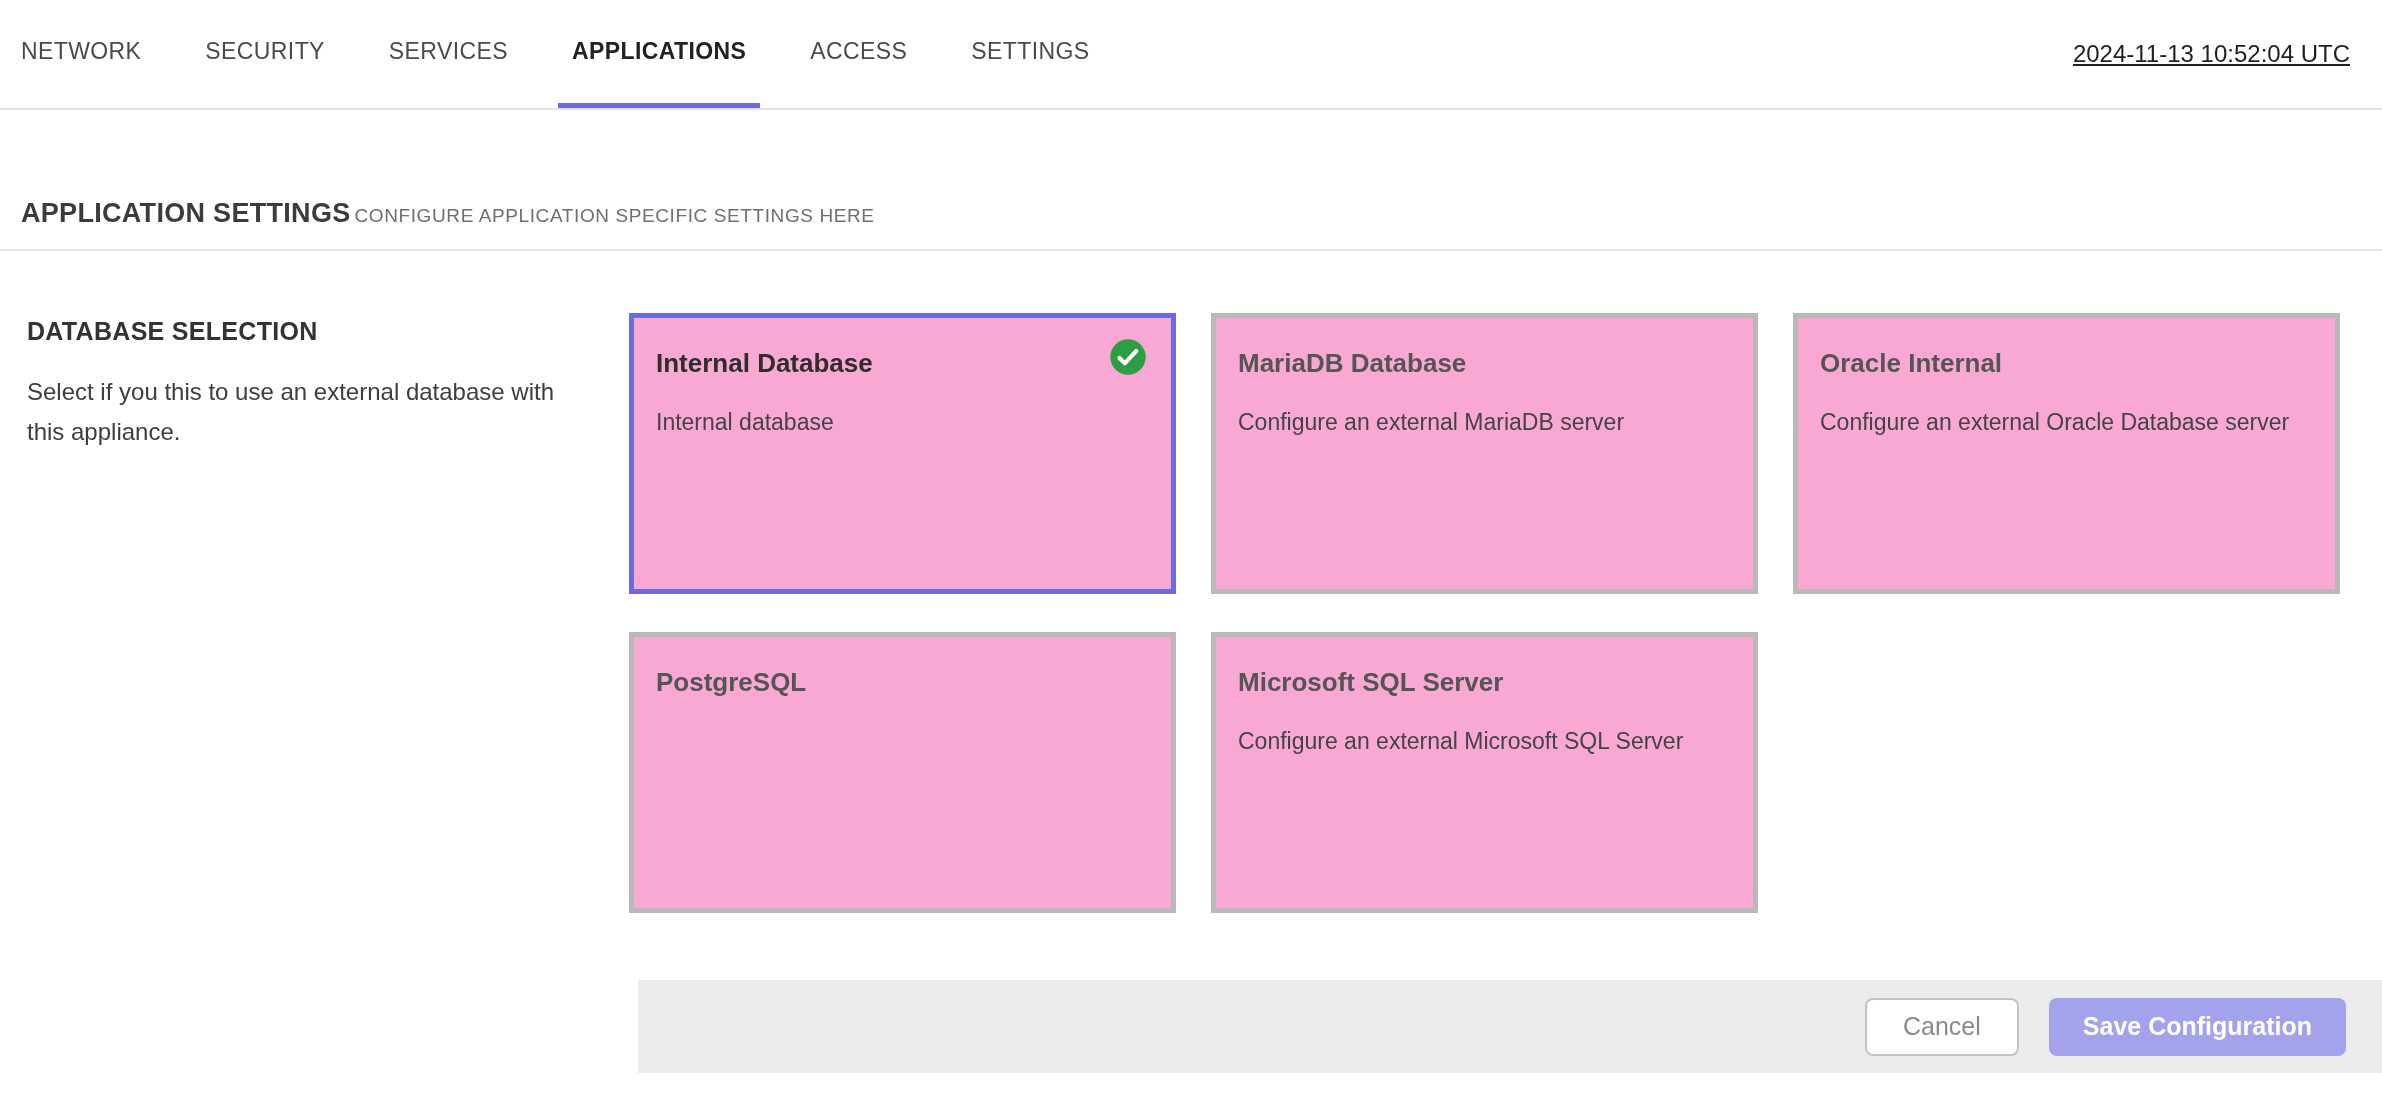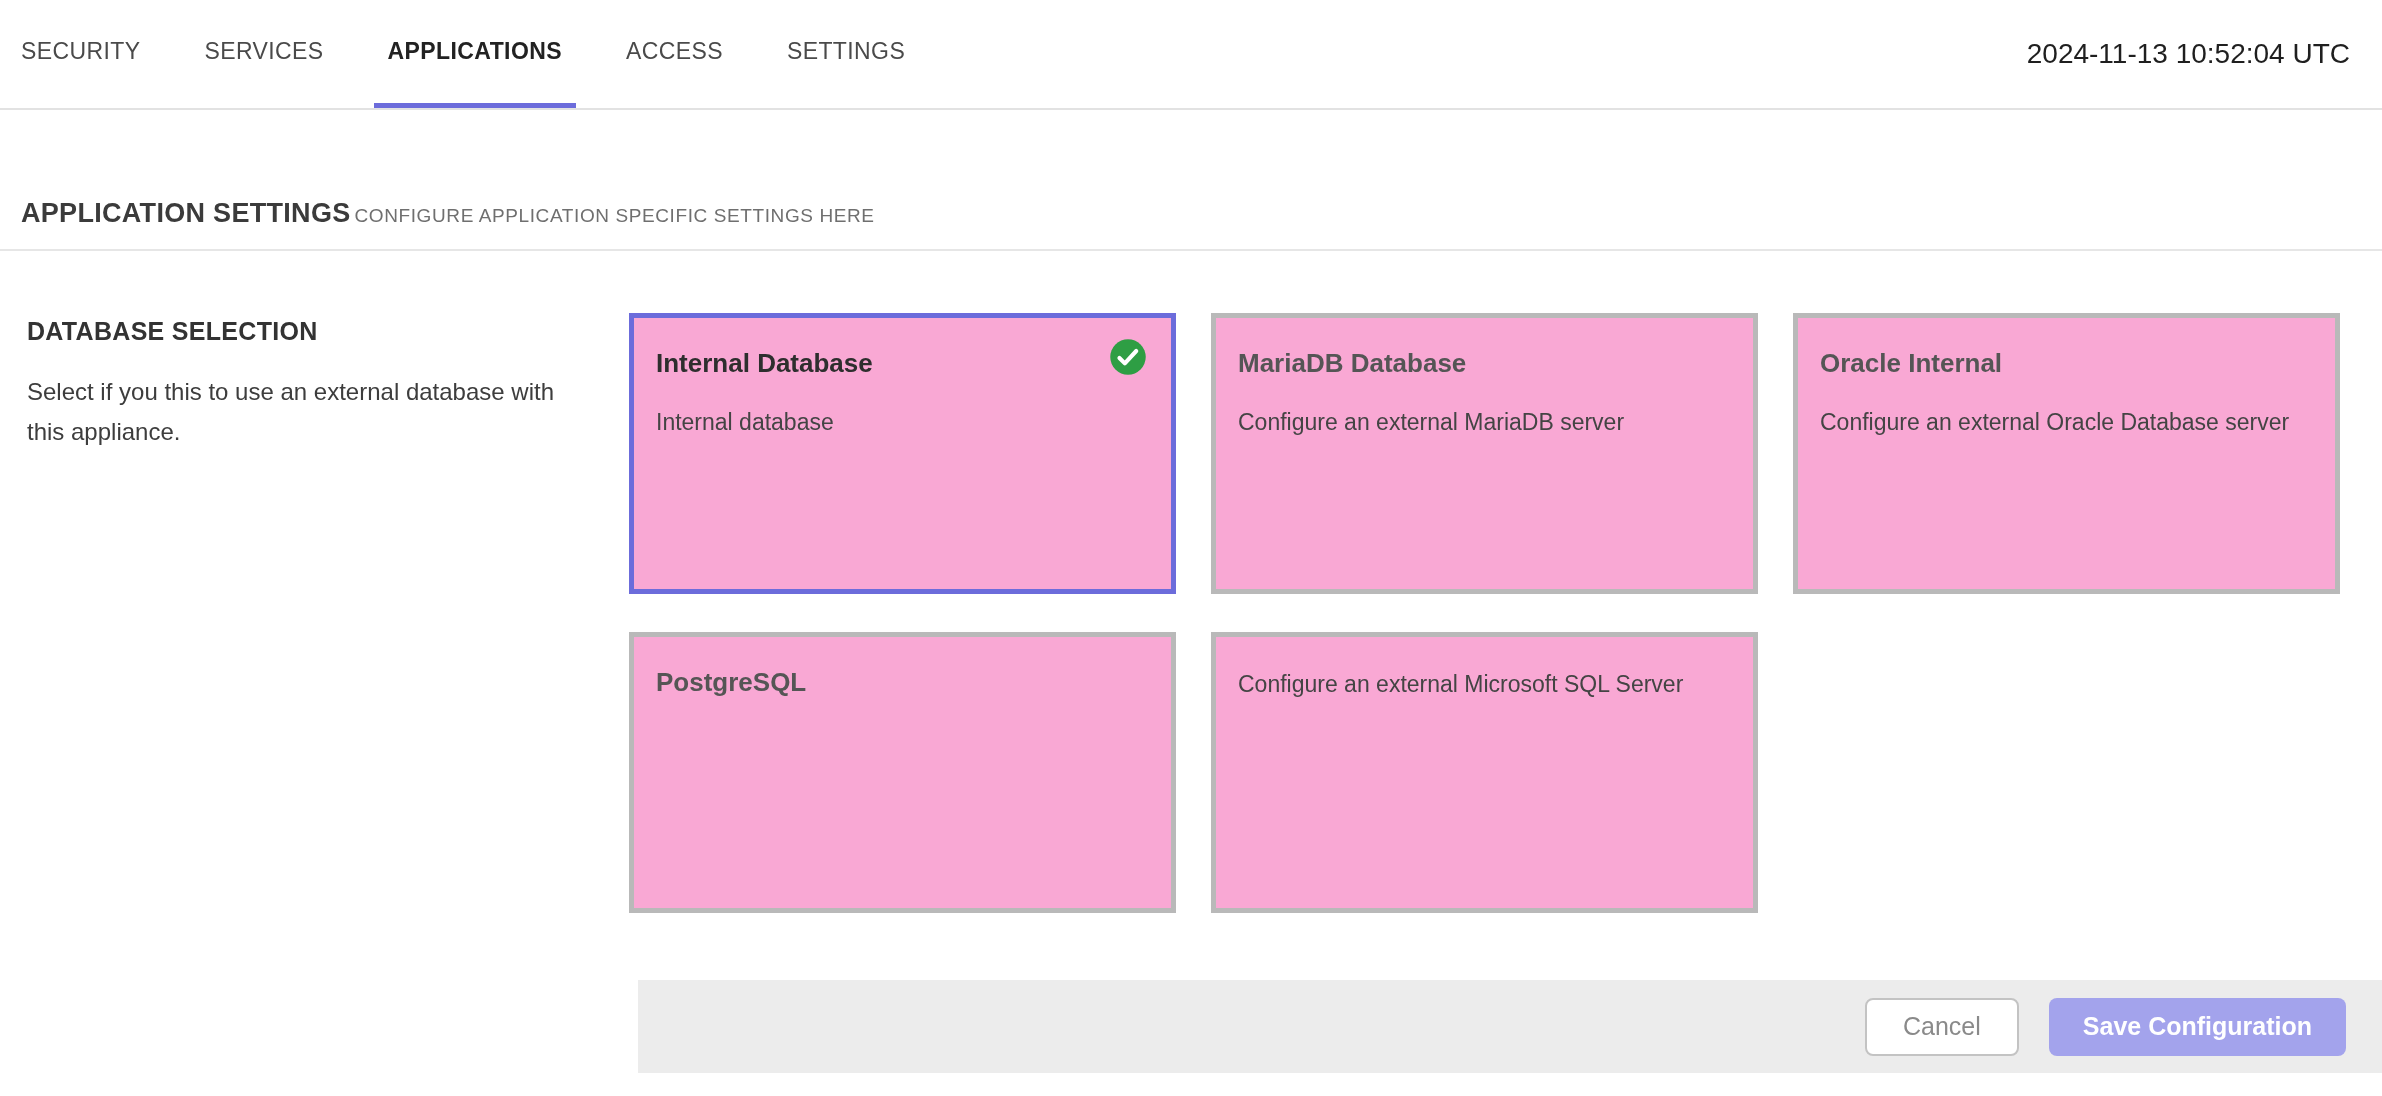--- a/index.html
+++ b/index.html
@@ -32,22 +32,23 @@
     white-space: nowrap;
   }
   .tab.active {
     color: #222;
     font-weight: bold;
     border-bottom-color: var(--accent, #6c6cdb);
   }
   .timestamp {
     align-self: center;
     margin-right: 32px;
-    font-size: 28px;
+    font-size: 24px;
     color: #1f1f1f;
+    text-decoration: underline;
     cursor: pointer;
     white-space: nowrap;
   }
 
   
   .page-header {
     padding: 88px 21px 0 21px;
     display: flex;
     align-items: baseline;
     gap: 4px;
@@ -165,20 +166,21 @@
     color: #ffffff;
     font-weight: 600;
     padding: 0 34px;
   }
 </style>
 </head>
 <body>
 
 <nav class="top-nav">
   <div class="nav-tabs">
+    <div class="tab">NETWORK</div>
     <div class="tab">SECURITY</div>
     <div class="tab">SERVICES</div>
     <div class="tab active">APPLICATIONS</div>
     <div class="tab">ACCESS</div>
     <div class="tab">SETTINGS</div>
   </div>
   <a class="timestamp">2024-11-13 10:52:04 UTC</a>
 </nav>
 
 <header class="page-header">
@@ -212,20 +214,21 @@
     <div class="card">
       <h3>Oracle Internal</h3>
       <p>Configure an external Oracle Database server</p>
     </div>
 
     <div class="card">
       <h3>PostgreSQL</h3>
     </div>
 
     <div class="card">
+      <h3>Microsoft SQL Server</h3>
       <p>Configure an external Microsoft SQL Server</p>
     </div>
 
   </section>
 </main>
 
 <footer class="footer-bar">
   <button class="btn btn-cancel">Cancel</button>
   <button class="btn btn-save">Save Configuration</button>
 </footer>

